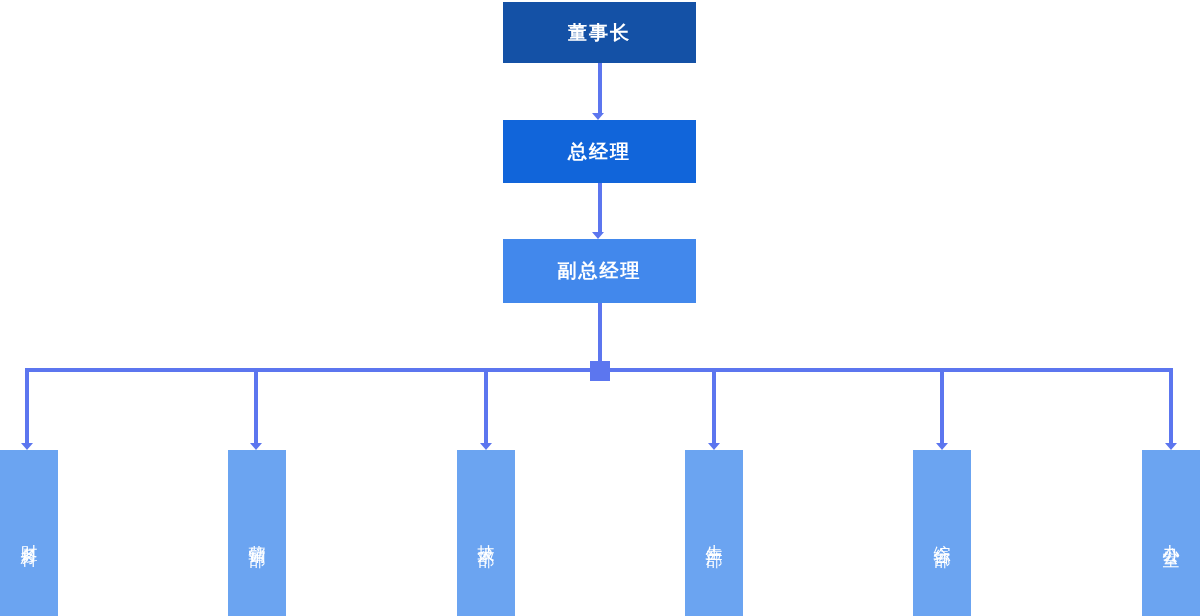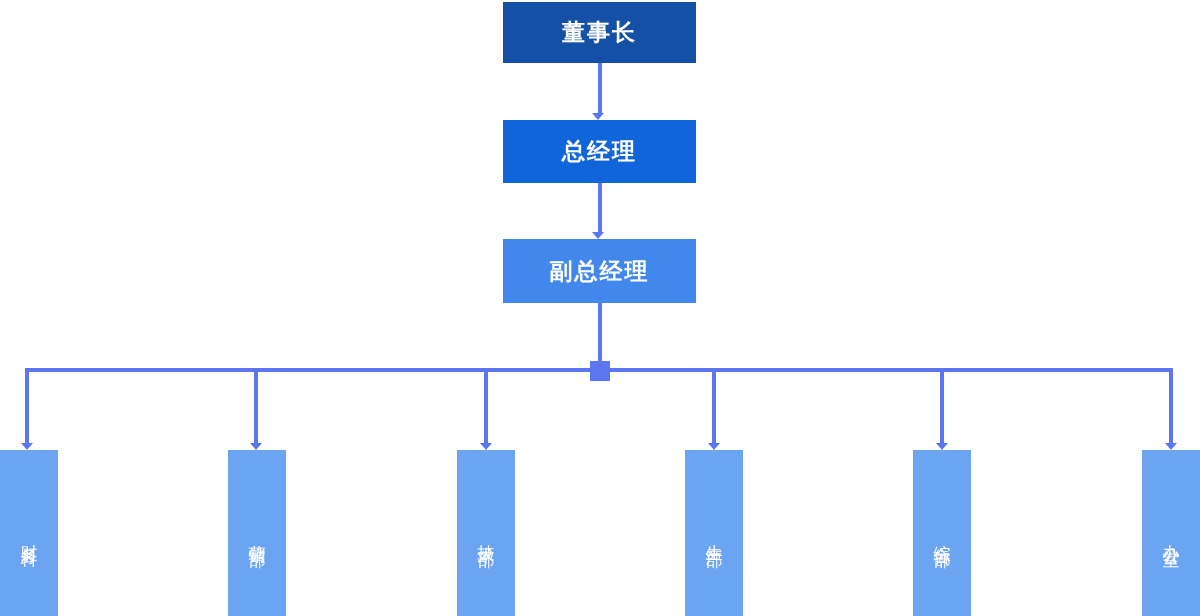--- a/index.html
+++ b/index.html
@@ -18,21 +18,21 @@
   .node {
     position: absolute;
     display: flex;
     align-items: center;
     justify-content: center;
     color: var(--c-node-text, #ffffff);
   }
   .lvl {
     left: 503px;
     width: 193px;
-    font-size: 23px;
+    font-size: 19px;
     font-weight: 600;
     letter-spacing: 2px;
   }
   .l1 { top: 2px;   height: 61px; background: var(--c-level1, #1451A6); }
   .l2 { top: 120px; height: 63px; background: var(--c-level2, #1165DA); }
   .l3 { top: 239px; height: 64px; background: var(--c-level3, #4288EC); }
   .dept {
     top: 450px;
     width: 58px;
     height: 170px;

